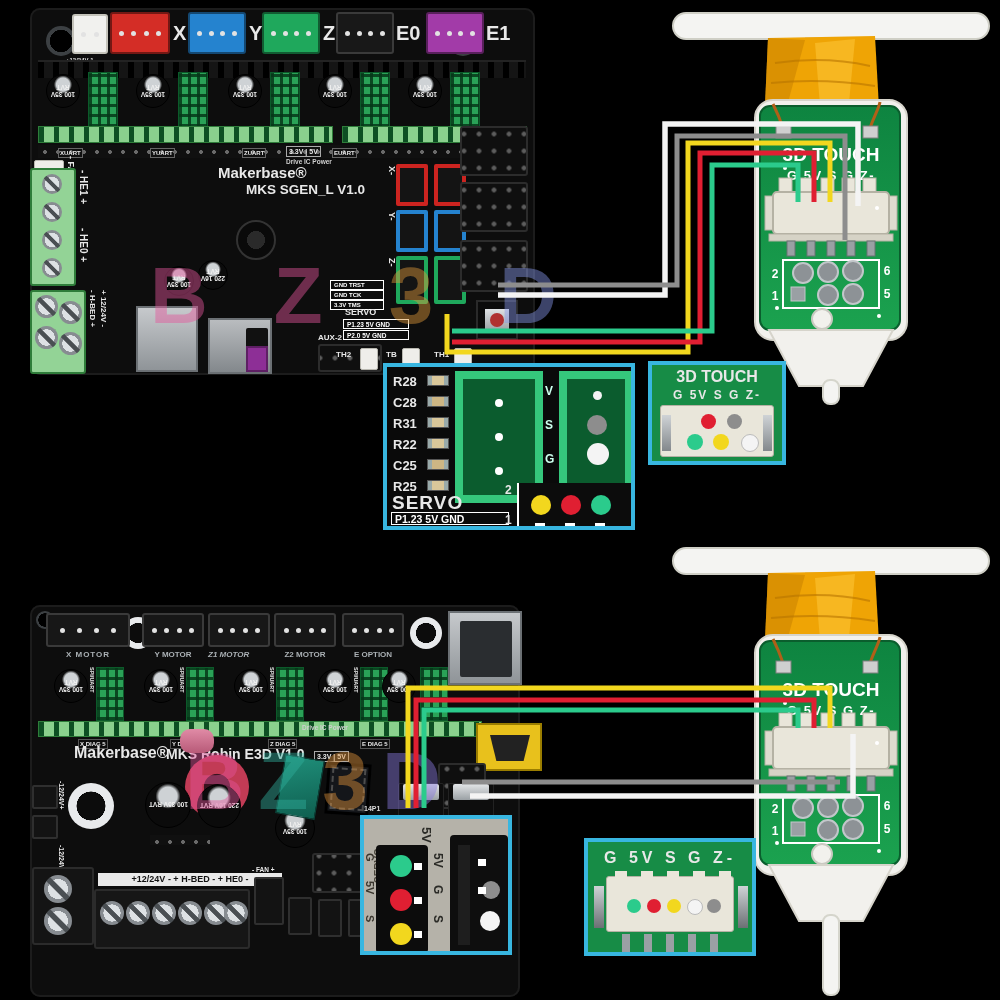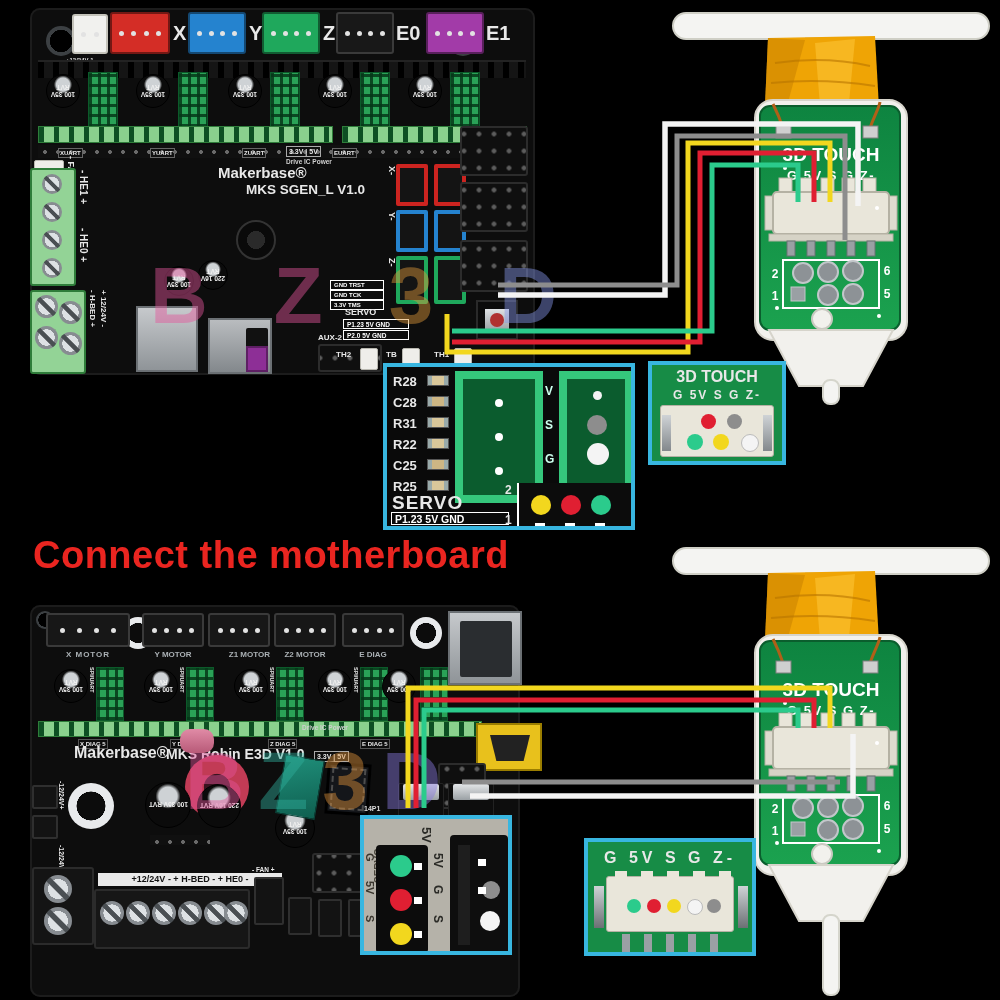--- a/index.html
+++ b/index.html
@@ -186,21 +186,20 @@
     <div class="abs" style="left:446px;top:292px;width:42px;height:40px;background:#0b0b0b;border:2px solid #2a2a2a;">
       <div class="abs" style="left:7px;top:7px;width:24px;height:22px;background:linear-gradient(#dfe2e4,#9aa0a4);"></div>
       <div class="abs" style="left:12px;top:11px;width:14px;height:14px;border-radius:50%;background:#b03030;"></div>
     </div>
   </div>
 
   <div class="abs wm" style="left:150px;top:256px;font-size:80px;letter-spacing:66px;">
     <span style="color:#e4559b;">B</span><span style="color:#e4559b;">Z</span><span style="color:#e09a3a;">3</span><span style="color:#8596e8;">D</span>
   </div>
 
-  <div class="abs heading" style="left:33px;top:534px;font-size:38px;color:#ea2520;letter-spacing:.5px;">Connect the motherboard</div>
 
   <div class="abs board" style="left:30px;top:605px;width:490px;height:392px;">
     <div class="abs hole-w" style="left:92px;top:12px;width:32px;height:32px;"></div>
     <div class="abs hole-w" style="left:380px;top:12px;width:32px;height:32px;"></div>
     <div class="abs hole-w" style="left:38px;top:178px;width:46px;height:46px;"></div>
     <div class="abs hole" style="left:6px;top:6px;width:18px;height:18px;"></div>
 
     <div class="abs conn" style="left:16px;top:8px;width:84px;height:34px;background:#171717;border-color:#3a3a3a;">
         <i></i>
         <i></i>
@@ -226,23 +225,23 @@
         <i></i>
       </div>
     <div class="abs conn" style="left:312px;top:8px;width:62px;height:34px;background:#171717;border-color:#3a3a3a;">
         <i></i>
         <i></i>
         <i></i>
         <i></i>
       </div>
     <div class="abs lbl" style="left:16px;top:46px;width:84px;text-align:center;font-size:8px;color:#aab0b4;letter-spacing:1px;">X MOTOR</div>
     <div class="abs lbl" style="left:112px;top:46px;width:62px;text-align:center;font-size:8px;color:#aab0b4;">Y MOTOR</div>
-    <div class="abs lbl" style="left:178px;top:46px;width:62px;text-align:right;font-size:8px;color:#aab0b4;">Z1 MOTOR</div>
+    <div class="abs lbl" style="left:178px;top:46px;width:62px;text-align:left;font-size:8px;color:#aab0b4;font-style:italic;">Z1 MOTOR</div>
     <div class="abs lbl" style="left:244px;top:46px;width:62px;text-align:center;font-size:8px;color:#aab0b4;">Z2 MOTOR</div>
-    <div class="abs lbl" style="left:312px;top:46px;width:62px;text-align:center;font-size:8px;color:#aab0b4;">E DIAG</div>
+    <div class="abs lbl" style="left:312px;top:46px;width:62px;text-align:center;font-size:8px;color:#aab0b4;">E OPTION</div>
 
     <div class="abs" style="left:418px;top:6px;width:74px;height:74px;background:linear-gradient(#c6c9cc,#8f9498);border:2px solid #6b7074;">
       <div class="abs" style="left:10px;top:8px;width:52px;height:56px;background:#2a2d30;border-radius:2px;"></div>
     </div>
 
     <div class="abs cap" style="left:24px;top:64px;width:34px;height:34px;">
         <span>100 35V RVT</span>
       </div>
     <div class="abs lbl vt" style="left:58px;top:62px;height:54px;font-size:5.5px;">SPI/UART</div>
     <div class="abs ghdr" style="left:66px;top:62px;width:28px;height:54px;"></div>

